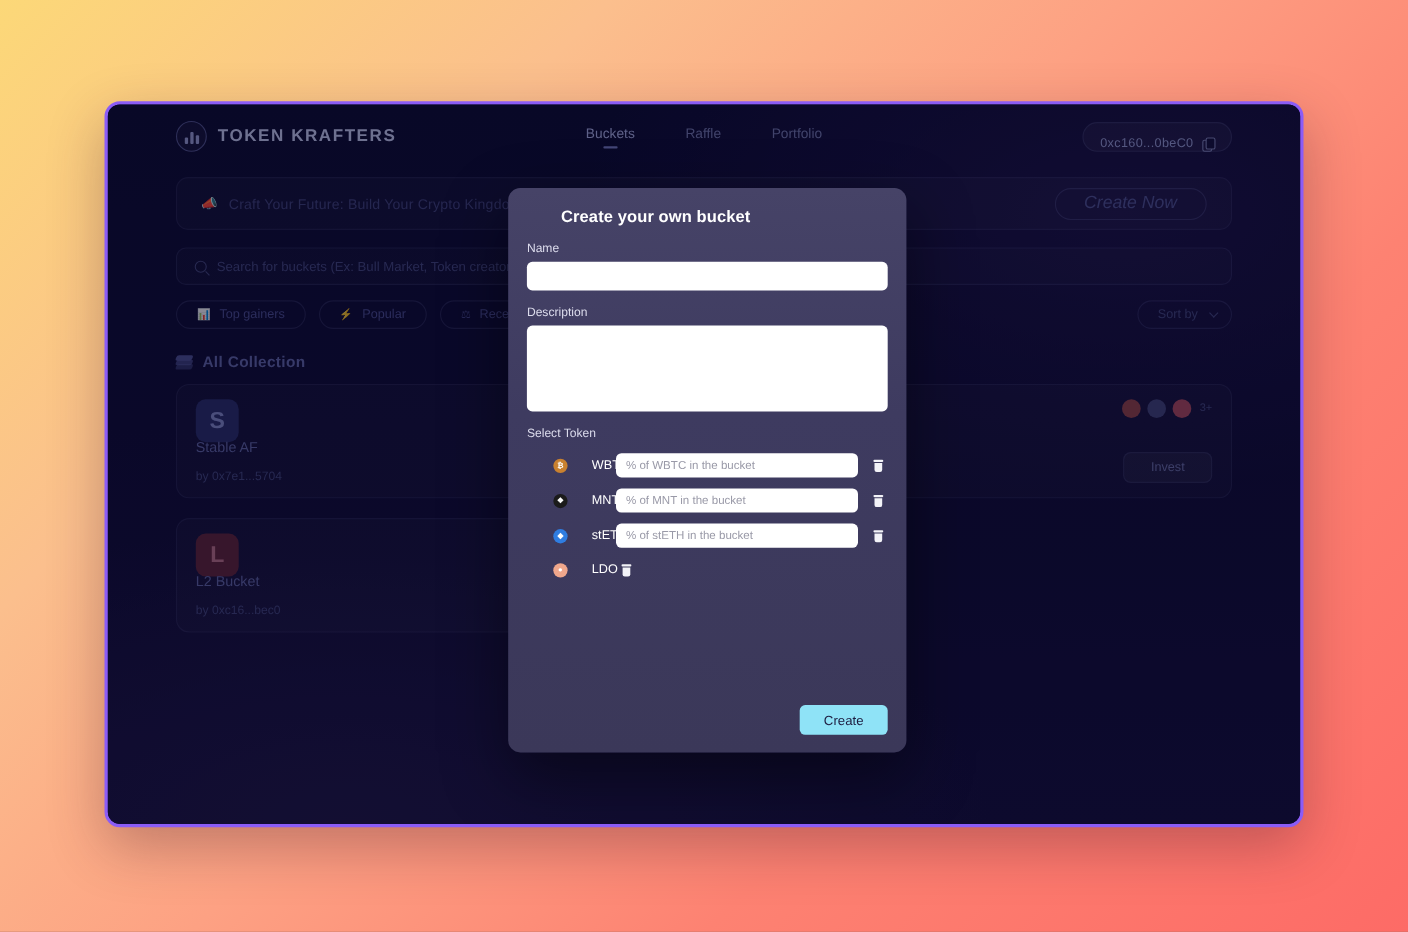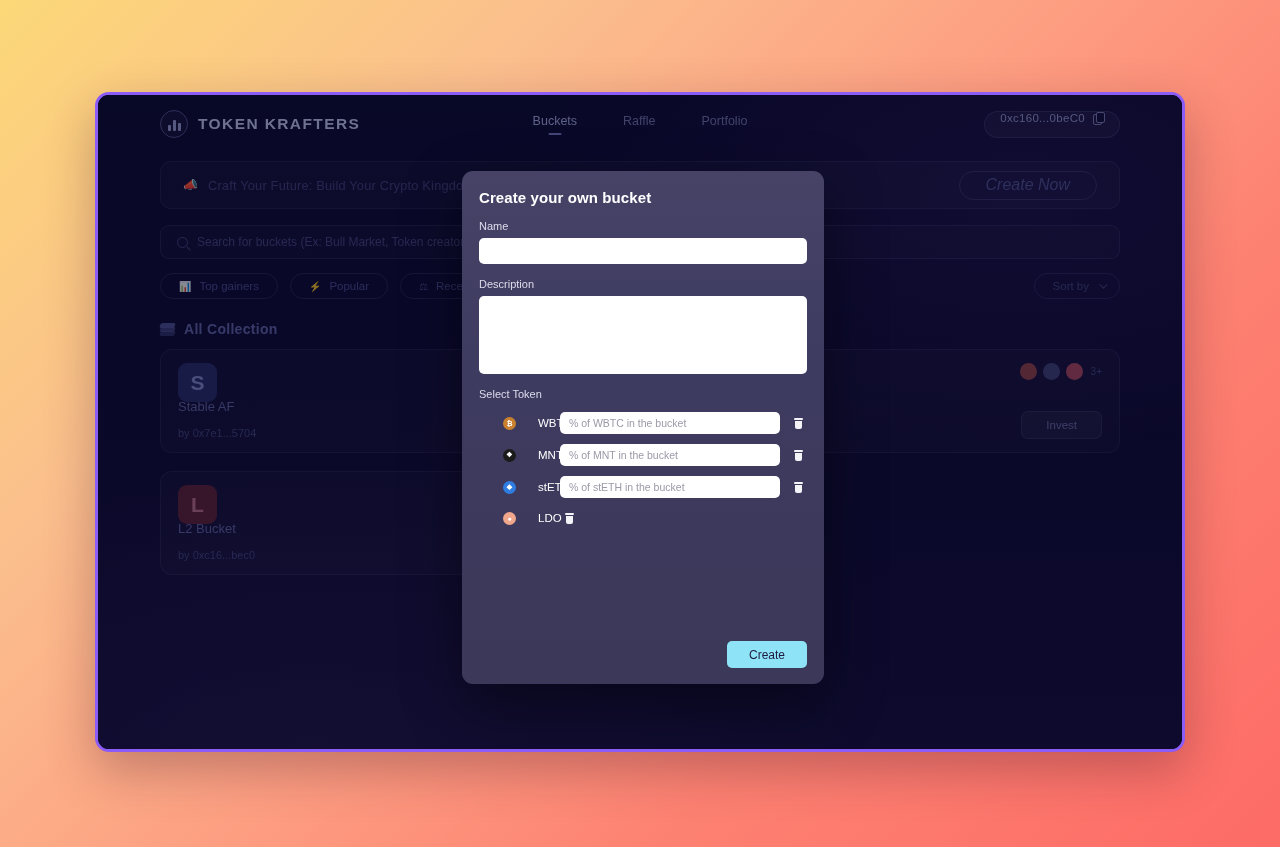--- a/index.html
+++ b/index.html
@@ -103,21 +103,21 @@
     left: 50%; transform: translateX(-50%);
     bottom: 0;
     width: 13px; height: 2px;
     background: #6f74b8;
     border-radius: 2px;
   }
 
   .wallet-pill {
     margin-left: auto;
     display: flex;
-    align-items: flex-start;
+    align-items: flex-end;
     gap: 8px;
     height: 27px;
     padding: 0 15px;
     border-radius: 999px;
     background: rgba(255,255,255,.045);
     border: 1px solid rgba(120,125,190,.20);
     font-size: 11.5px;
     color: #8c91c8;
     letter-spacing: .3px;
   }
@@ -296,20 +296,21 @@
     background: linear-gradient(180deg, #464367 0%, #3e3b60 40%, #3b3859 100%);
     box-shadow: 0 22px 60px rgba(0,0,0,.45);
     padding: 18px 17px 16px 17px;
     display: flex;
     flex-direction: column;
     color: #f2f2f8;
   }
   .modal-title {
     font-size: 15px; font-weight: 700; color: #ffffff;
     letter-spacing: .1px;
+    margin-left: 31px;
   }
   .field-label {
     font-size: 11px; color: #dcdcec;
     margin-top: 14px; margin-bottom: 6px;
   }
   #name-input {
     width: 100%; height: 26px;
     border-radius: 5px; border: none; outline: none;
     background: #ffffff;
     font-family: inherit; font-size: 12px; color: #222;

